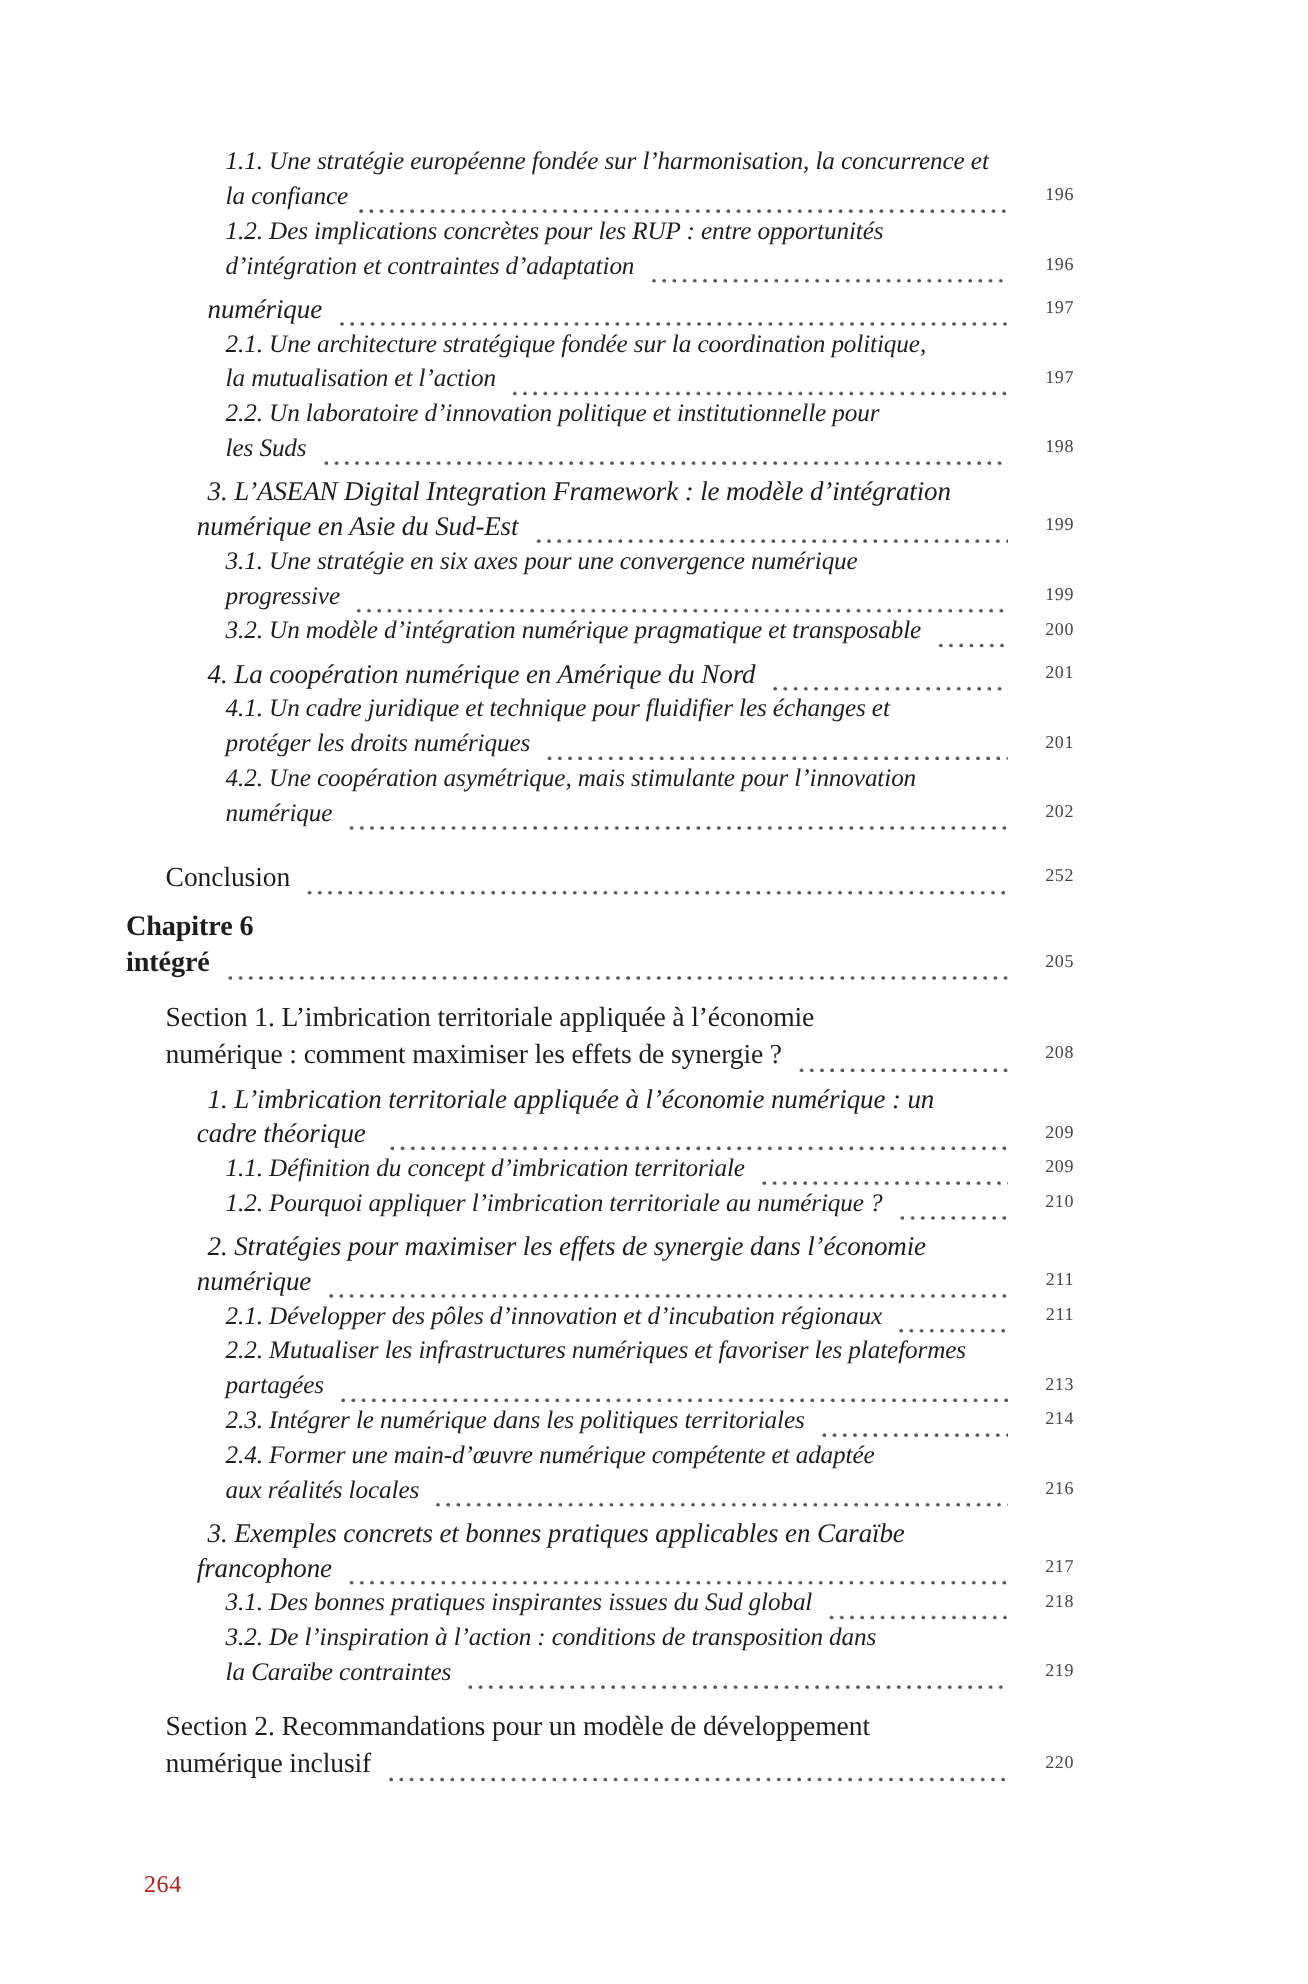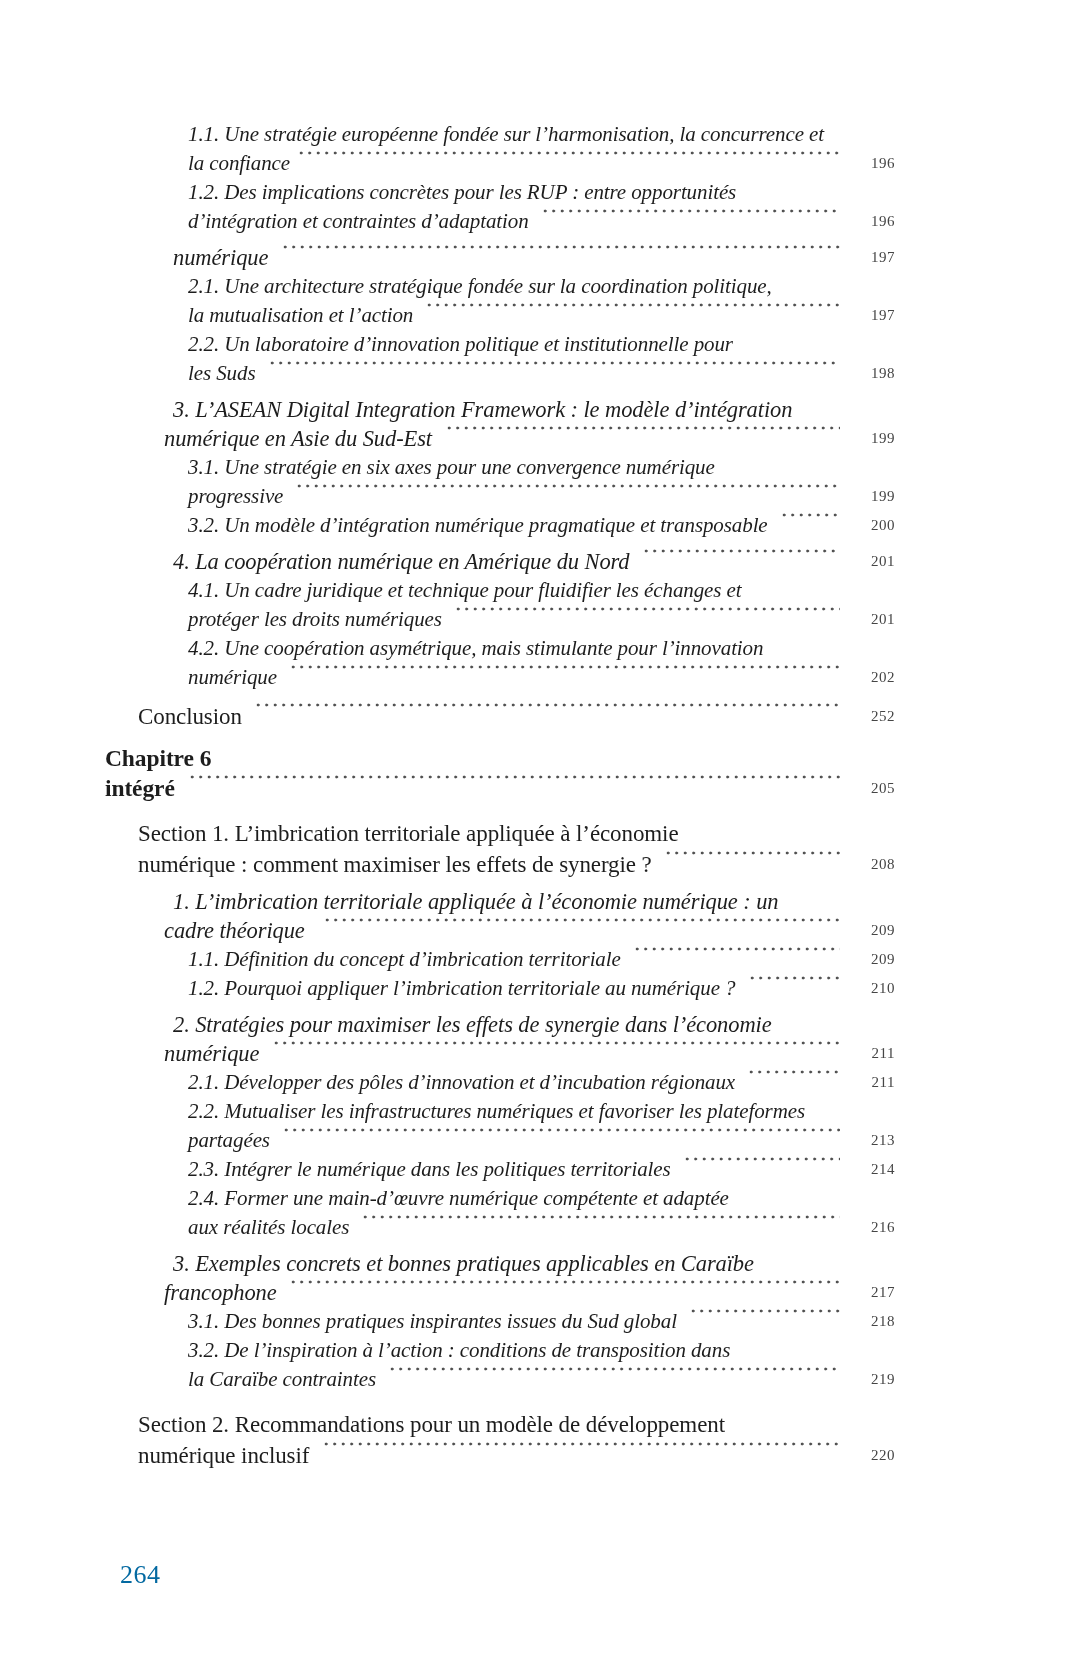--- a/index.html
+++ b/index.html
@@ -12,21 +12,21 @@
     letter-spacing: -0.1px;
     overflow: hidden;
   }
   .content {
     position: absolute;
     left: 105px; top: 120px;
     width: 790px;
   }
   .entry { margin: 0; }
   .tline { line-height: 29px; }
-  .tline.final { display: flex; align-items: flex-start; }
+  .tline.final { display: flex; align-items: flex-end; }
   .txt { flex: 0 0 auto; white-space: pre; }
   .dots {
     flex: 1 1 0;
     min-width: 9px;
     height: 6px;
     margin: 0 13px 0 7px;
     background-image: radial-gradient(circle at 4px 4px, #4f4f4f 1.25px, transparent 1.7px);
     background-size: 8.5px 6px;
     background-repeat: repeat-x;
     background-position: left bottom;
@@ -39,30 +39,30 @@
     color: #454545;
     min-width: 42px;
     text-align: right;
     letter-spacing: 0.5px;
   }
   .lvl-sub2   { margin-left: 83px; font-style: italic; font-size: 21px; }
   .lvl-sub1   { margin-left: 59px; font-style: italic; font-size: 22.5px; margin-top: 7px; }
   .lvl-sub1 .tline:first-child { padding-left: 9px; }
   .lvl-section    { margin-left: 33px; font-size: 23px; margin-top: 15px; }
   .lvl-section    .tline { line-height: 31px; }
-  .lvl-conclusion { margin-left: 33px; font-size: 23px; margin-top: 9px; }
+  .lvl-conclusion { margin-left: 33px; font-size: 23px; margin-top: 23px; }
   .lvl-conclusion .tline { line-height: 31px; }
   .lvl-chapter { margin-left: 0; font-weight: 700; font-size: 23.5px; margin-top: 11px; }
   .lvl-chapter .tline { line-height: 30px; }
   .lvl-chapter .pnum { font-weight: 400; }
   .footer {
     position: absolute;
     left: 120px; top: 1560px;
-    font-size: 26px;
-    color: #0369a1;
+    font-size: 20px;
+    color: #b91c1c;
     letter-spacing: 0.5px;
   }
 </style>
 </head>
 <body>
 
 <main class="content">
     <div class="entry lvl-sub2">
       <div class="tline"><span class="txt">1.1. Une stratégie européenne fondée sur l’harmonisation, la concurrence et</span></div>
       <div class="tline final">

